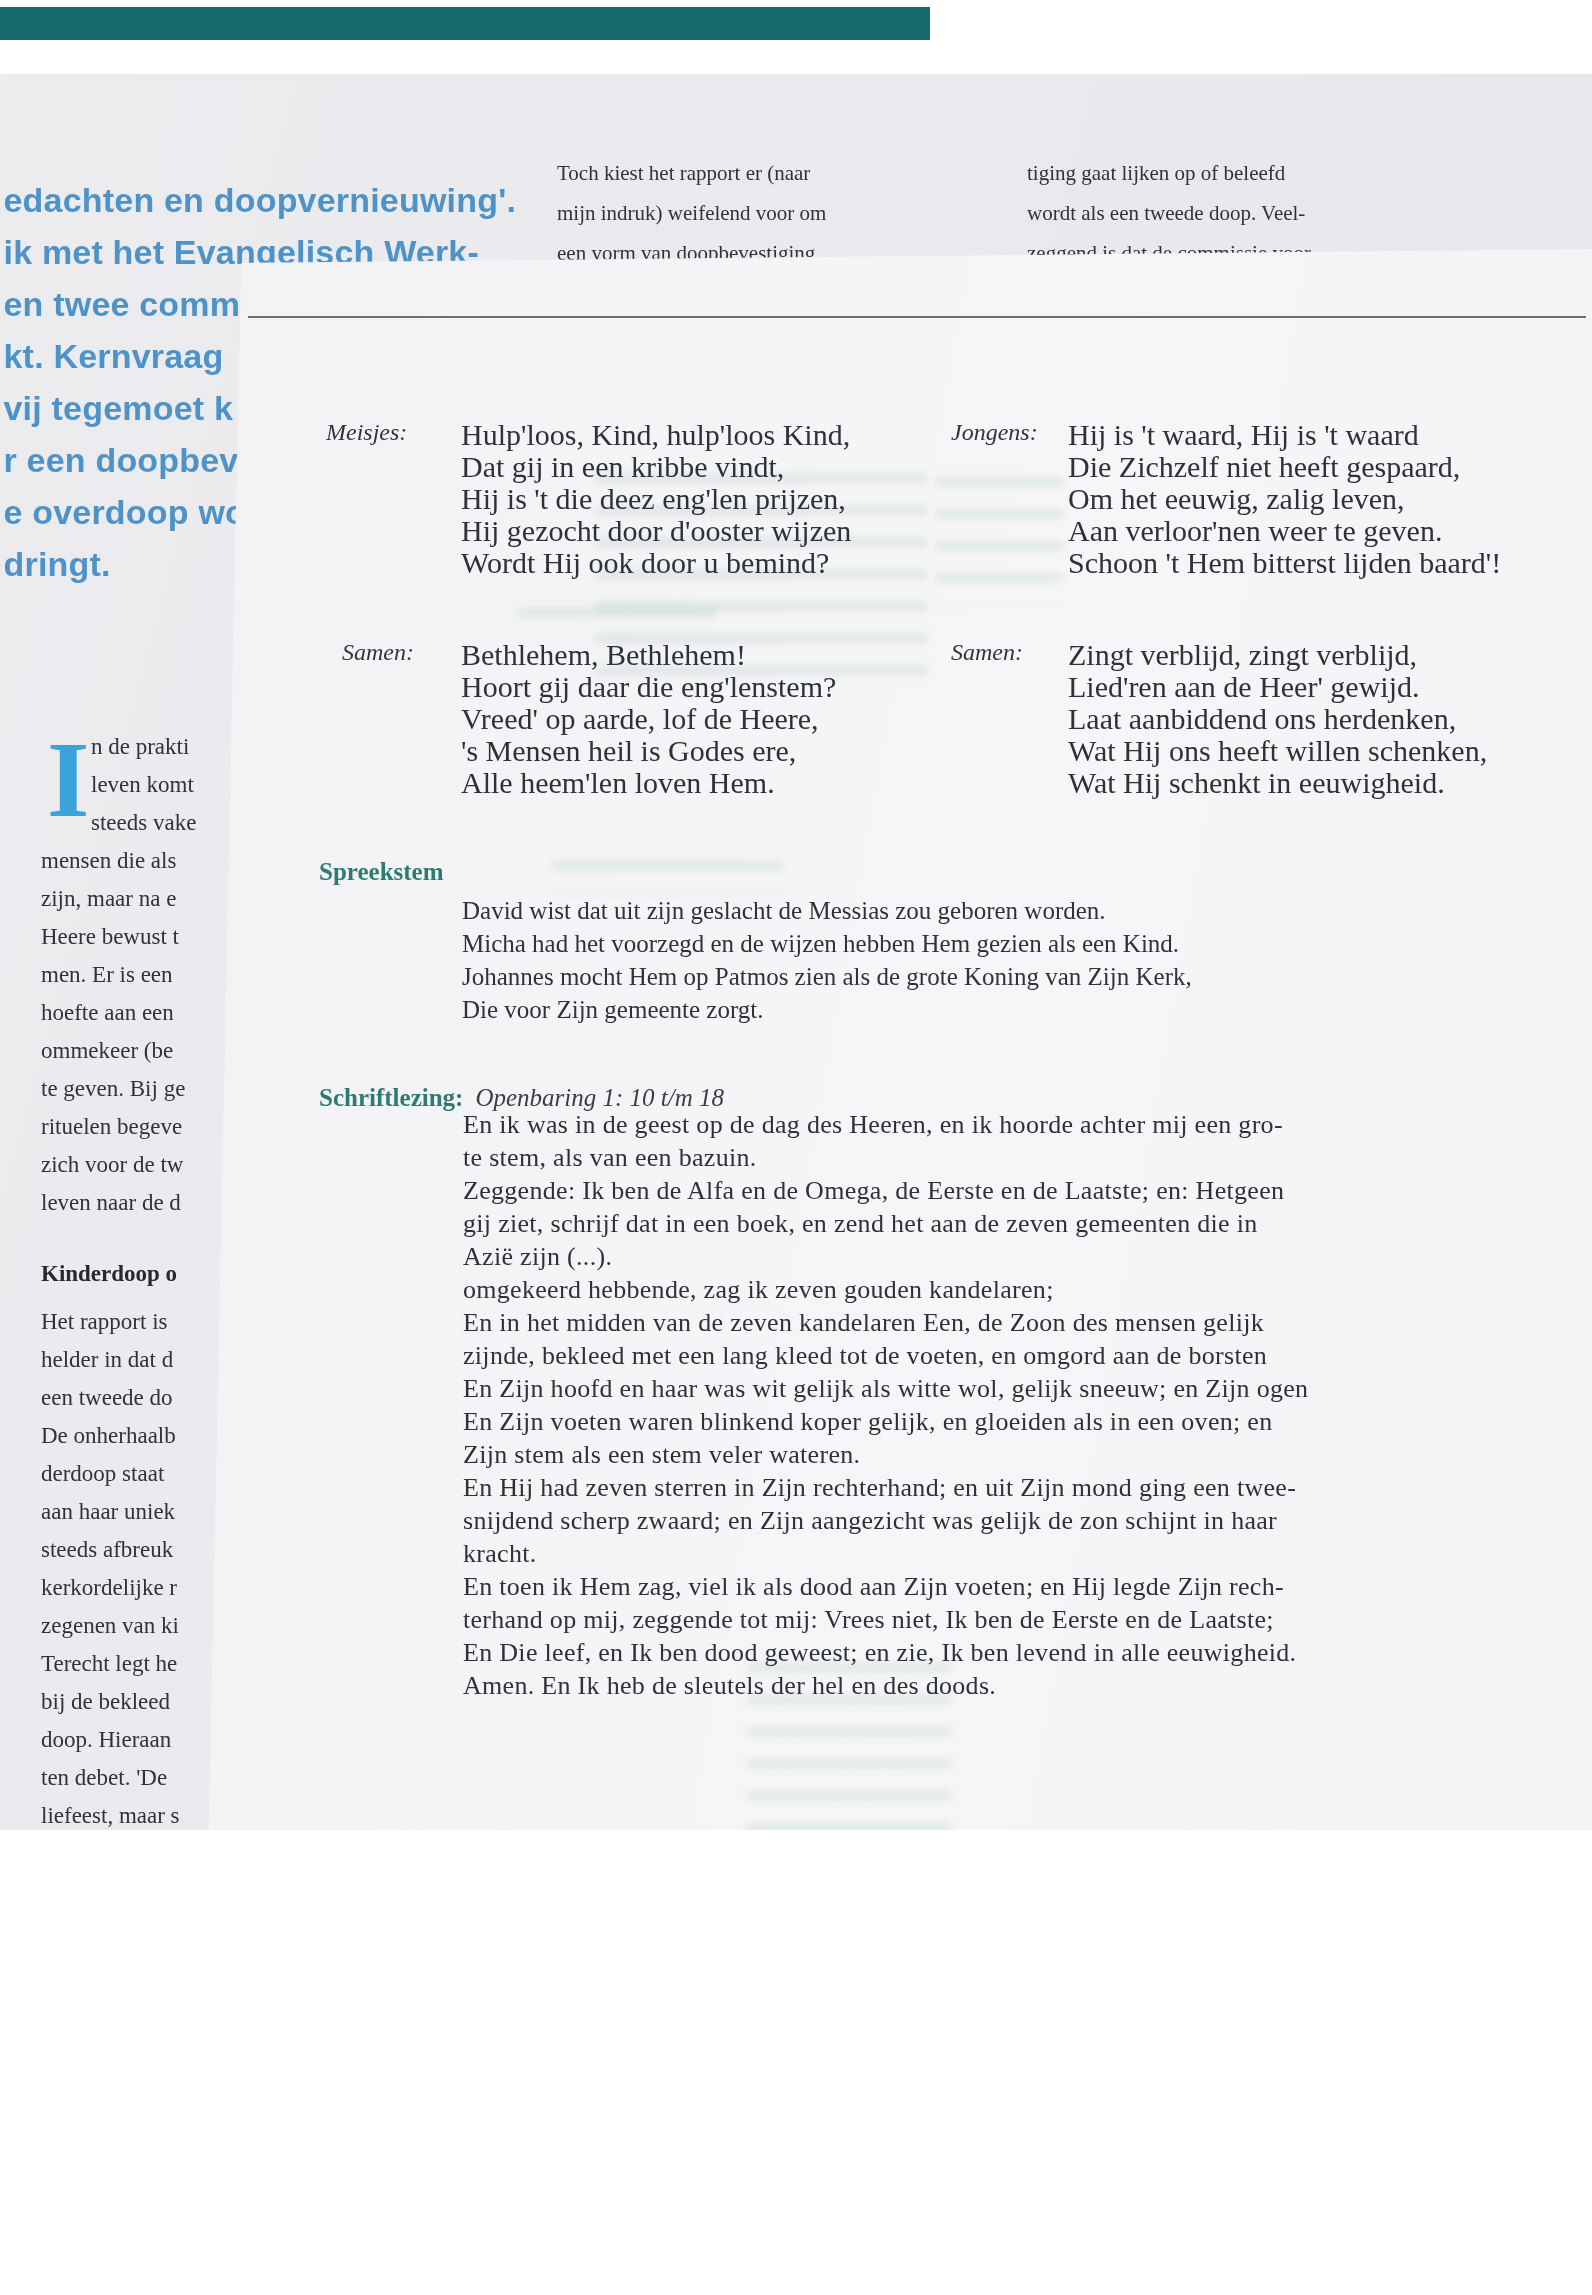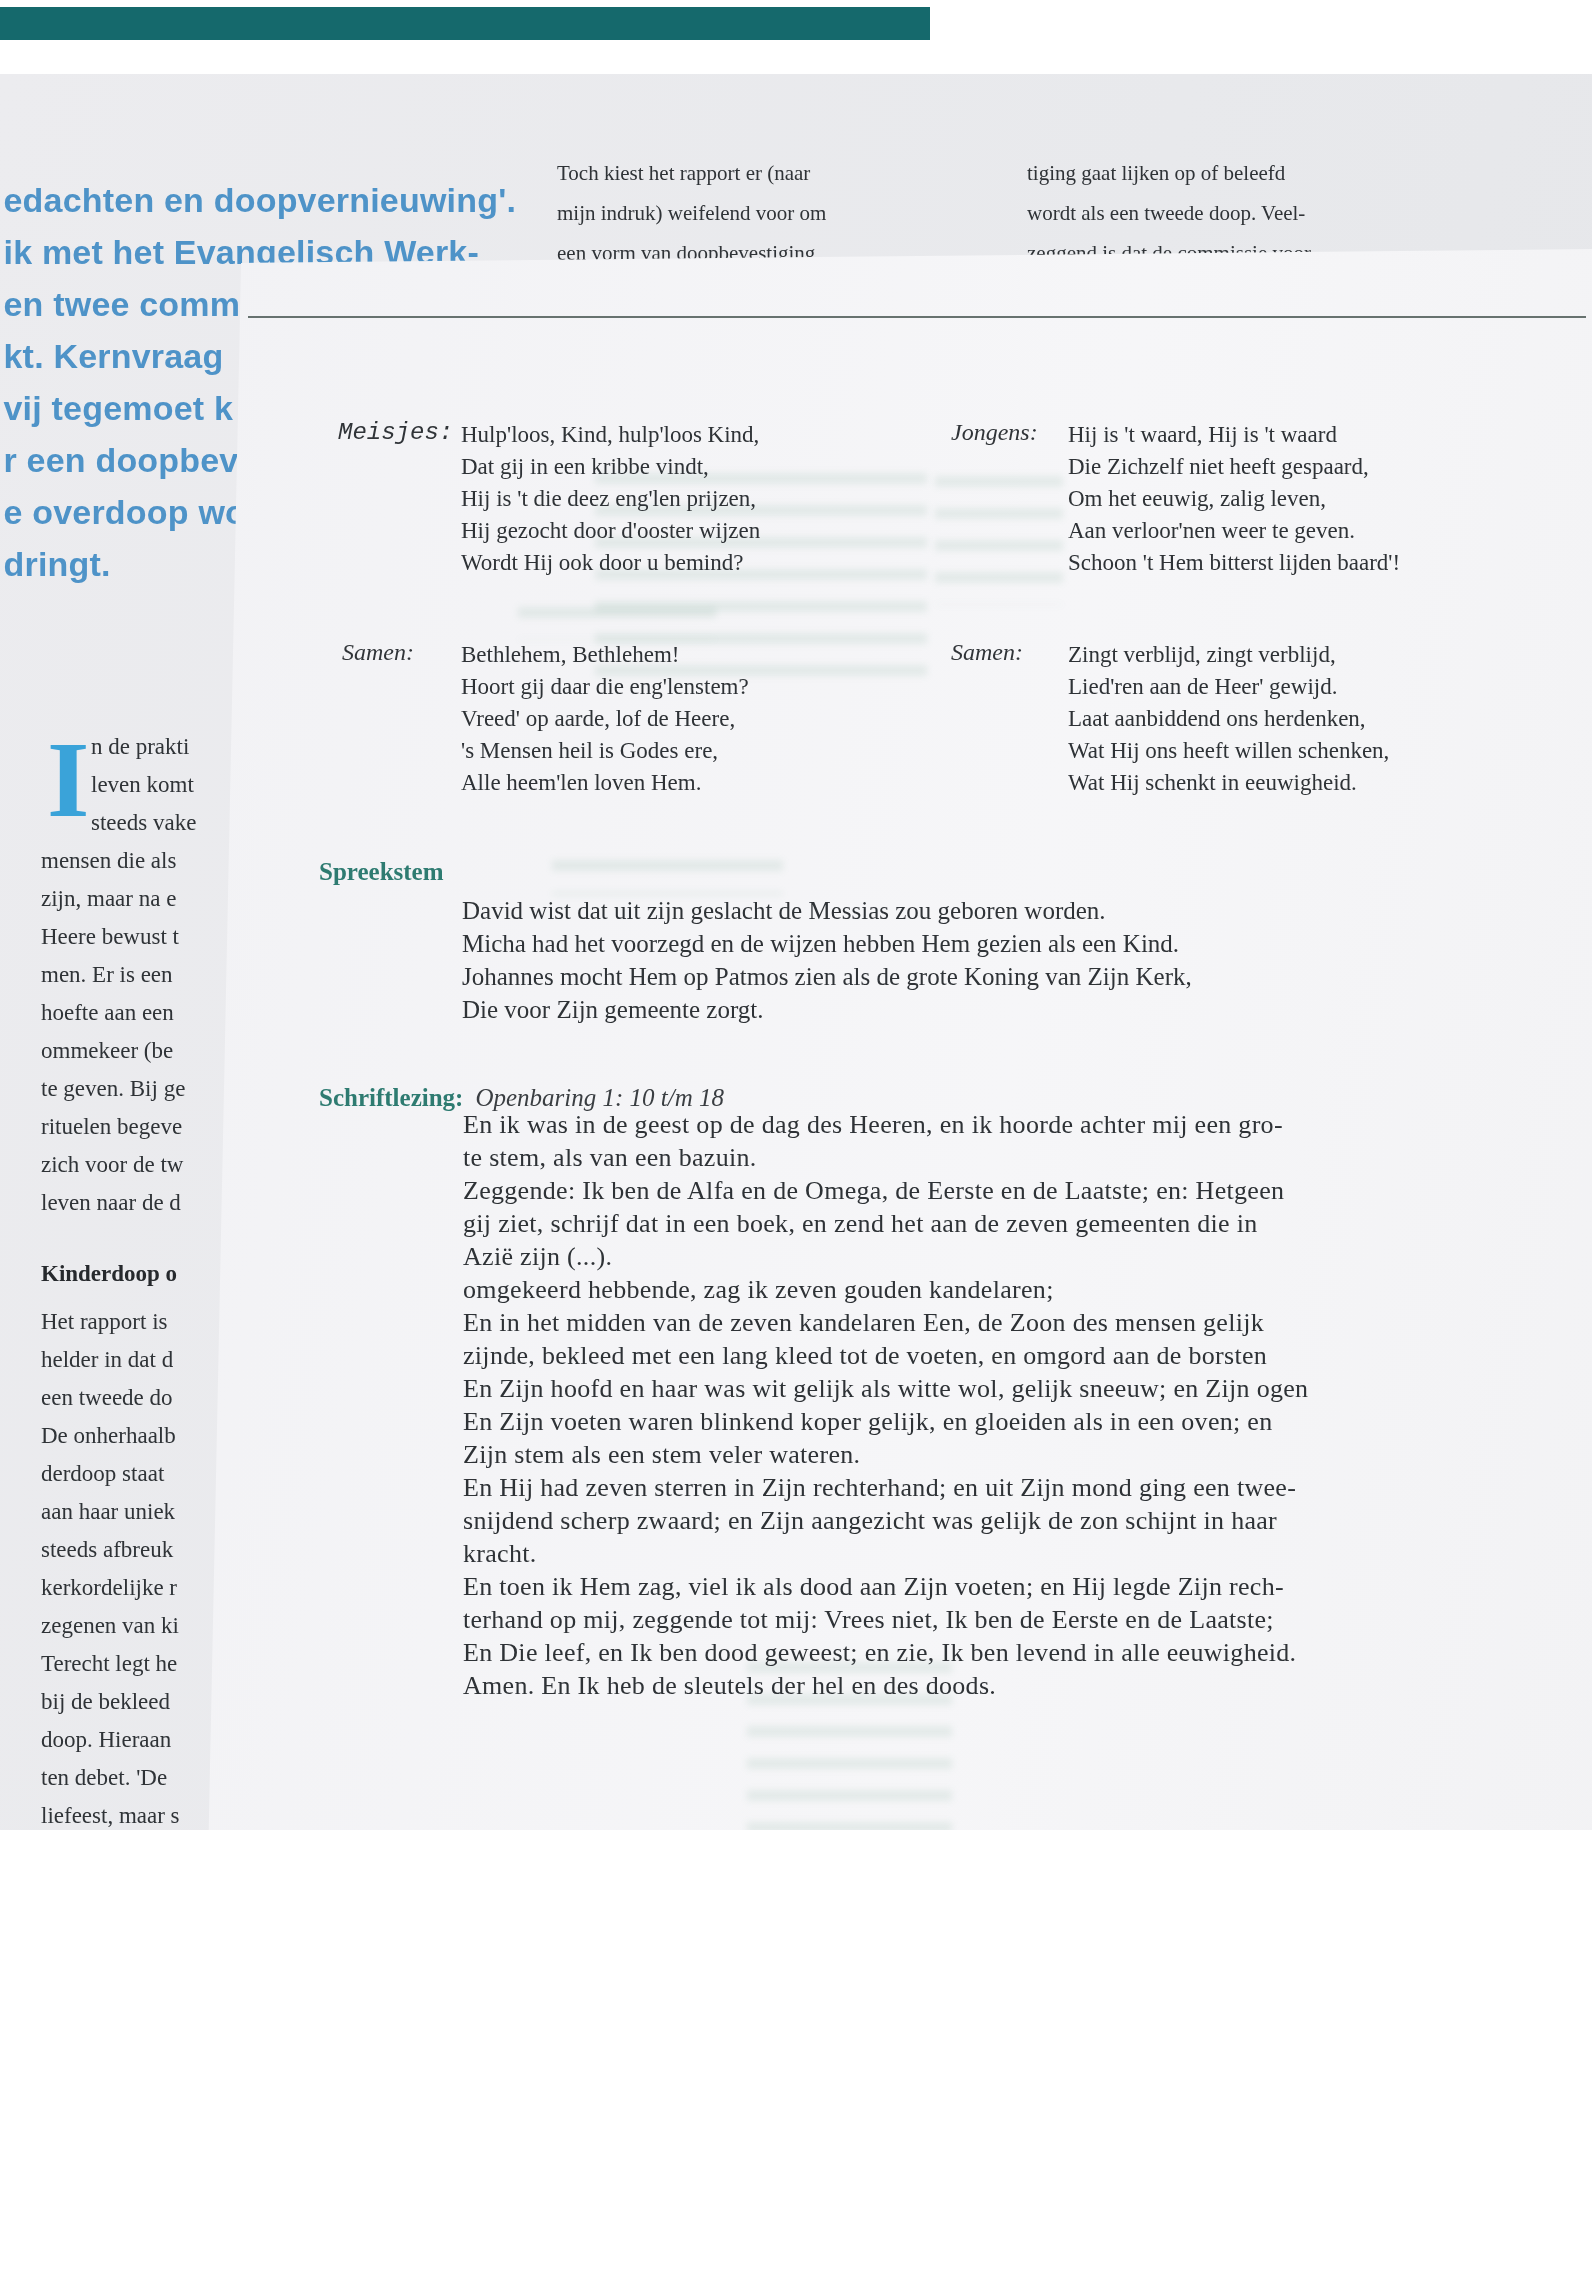--- a/index.html
+++ b/index.html
@@ -33,22 +33,22 @@
                 letter-spacing:3.5px;color:#454c52;}
 
   
   #overlay{left:0;top:0;width:1592px;height:2295px;
            clip-path:polygon(241px 263px,1592px 249px,1592px 2201px,201px 2201px);
            background:linear-gradient(100deg,#f1f1f4 0%,#f6f6f8 60%,#f2f2f4 100%);
            filter:drop-shadow(-2.6px 0 2.6px rgba(60,70,80,.35)) drop-shadow(0 -1.7px 1.7px rgba(60,70,80,.30));}
   #rule-top{left:248px;top:316px;width:1338px;height:1.7px;background:#4d5a57;opacity:.85;}
 
   .hymn-label{font-size:24px;font-style:italic;color:#303438;}
-  .hymn{font-size:23px;line-height:32px;color:#2e3236;}
-  #lbl-meisjes{left:338px;top:419px;font-family:Liberation Mono, monospace;}   #hymn-meisjes{left:461px;top:419px;}
+  .hymn{font-size:30px;line-height:32px;color:#2e3236;}
+  #lbl-meisjes{left:326px;top:419px;}   #hymn-meisjes{left:461px;top:419px;}
   #lbl-jongens{left:951px;top:419px;}  #hymn-jongens{left:1068px;top:419px;}
   #lbl-samen-l{left:342px;top:639px;}   #hymn-samen-l{left:461px;top:639px;}
   #lbl-samen-r{left:951px;top:639px;}  #hymn-samen-r{left:1068px;top:639px;}
 
   .sect-label{font-size:25px;font-weight:bold;color:#2e7b71;}
   #spreekstem-label{left:319px;top:858px;}
   #spreekstem-lines{left:462px;top:894px;font-size:25px;line-height:33px;}
   #schrift-line{left:319px;top:1068px;font-size:25px;margin-top:16px;}
   #schrift-ref{font-style:italic;color:#3a3e42;margin-left:12px;font-weight:normal;}
   #verses{left:463px;top:1108px;font-size:26px;line-height:33px;letter-spacing:0.3px;color:#2e3236;}

